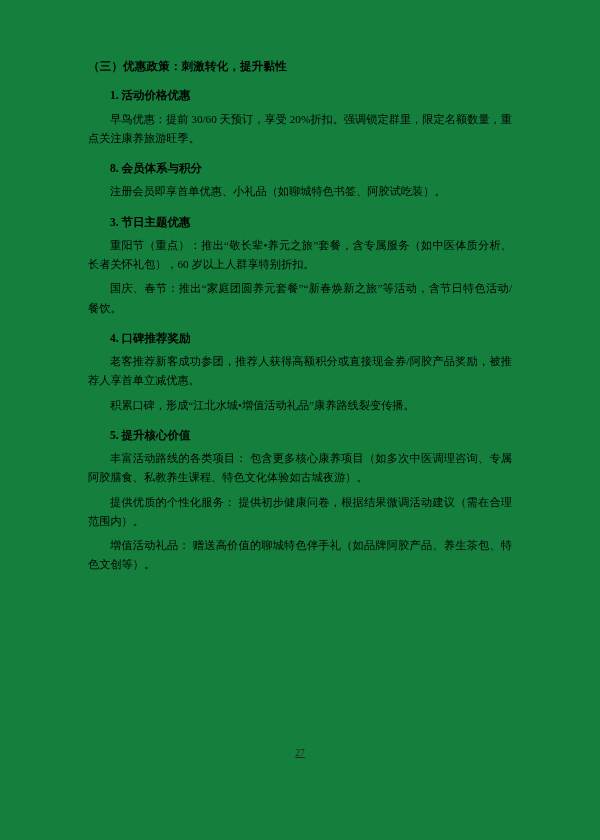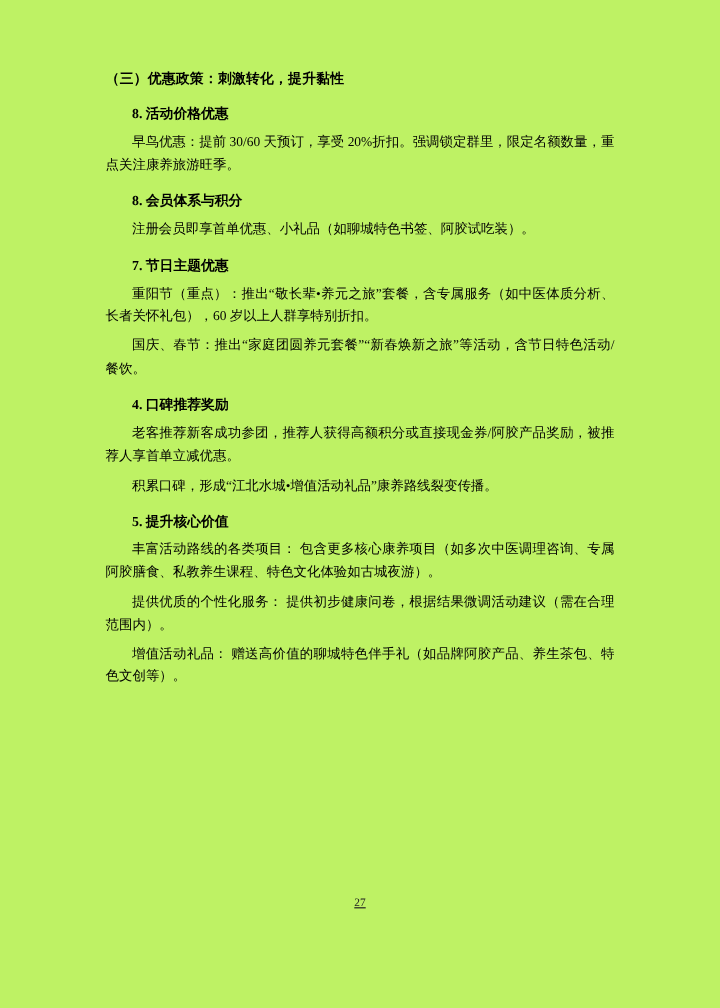--- a/index.html
+++ b/index.html
@@ -11,21 +11,21 @@
     height: 840px;
     background: #ffffff;
     font-family: "Liberation Serif", "DejaVu Serif", serif;
     color: #000000;
   }
   .page {
     position: relative;
     width: 600px;
     height: 840px;
     box-sizing: border-box;
-    background: #bef264;
+    background: #15803d;
     overflow: hidden;
   }
   .content {
     position: absolute;
     left: 88px;
     top: 58px;
     width: 424px;
   }
   .h-section {
     font-size: 11.5px;
@@ -64,25 +64,25 @@
     text-decoration: underline;
   }
 </style>
 </head>
 <body>
 
 <div class="page">
   <div class="content">
     <div class="h-section">（三）优惠政策：刺激转化，提升黏性</div>
     <div id="blocks">
-        <div class="h-item">8. 活动价格优惠</div>
+        <div class="h-item">1. 活动价格优惠</div>
         <div class="para"><span class="bold">早鸟优惠：</span><span>提前 30/60 天预订，享受 20%折扣。强调锁定群里，限定名额数量，重点关注康养旅游旺季。</span></div>
         <div class="h-item">8. 会员体系与积分</div>
         <div class="para">注册会员即享首单优惠、小礼品（如聊城特色书签、阿胶试吃装）。</div>
-        <div class="h-item">7. 节日主题优惠</div>
+        <div class="h-item">3. 节日主题优惠</div>
         <div class="para"><span class="bold">重阳节（重点）：</span><span>推出“敬长辈•养元之旅”套餐，含专属服务（如中医体质分析、长者关怀礼包），60 岁以上人群享特别折扣。</span></div>
         <div class="para">国庆、春节：推出“家庭团圆养元套餐”“新春焕新之旅”等活动，含节日特色活动/餐饮。</div>
         <div class="h-item">4. 口碑推荐奖励</div>
         <div class="para">老客推荐新客成功参团，推荐人获得高额积分或直接现金券/阿胶产品奖励，被推荐人享首单立减优惠。</div>
         <div class="para">积累口碑，形成“江北水城•增值活动礼品”康养路线裂变传播。</div>
         <div class="h-item">5. 提升核心价值</div>
         <div class="para">丰富活动路线的各类项目： 包含更多核心康养项目（如多次中医调理咨询、专属阿胶膳食、私教养生课程、特色文化体验如古城夜游）。</div>
         <div class="para">提供优质的个性化服务： 提供初步健康问卷，根据结果微调活动建议（需在合理范围内）。</div>
         <div class="para">增值活动礼品： 赠送高价值的聊城特色伴手礼（如品牌阿胶产品、养生茶包、特色文创等）。</div>
       </div>

